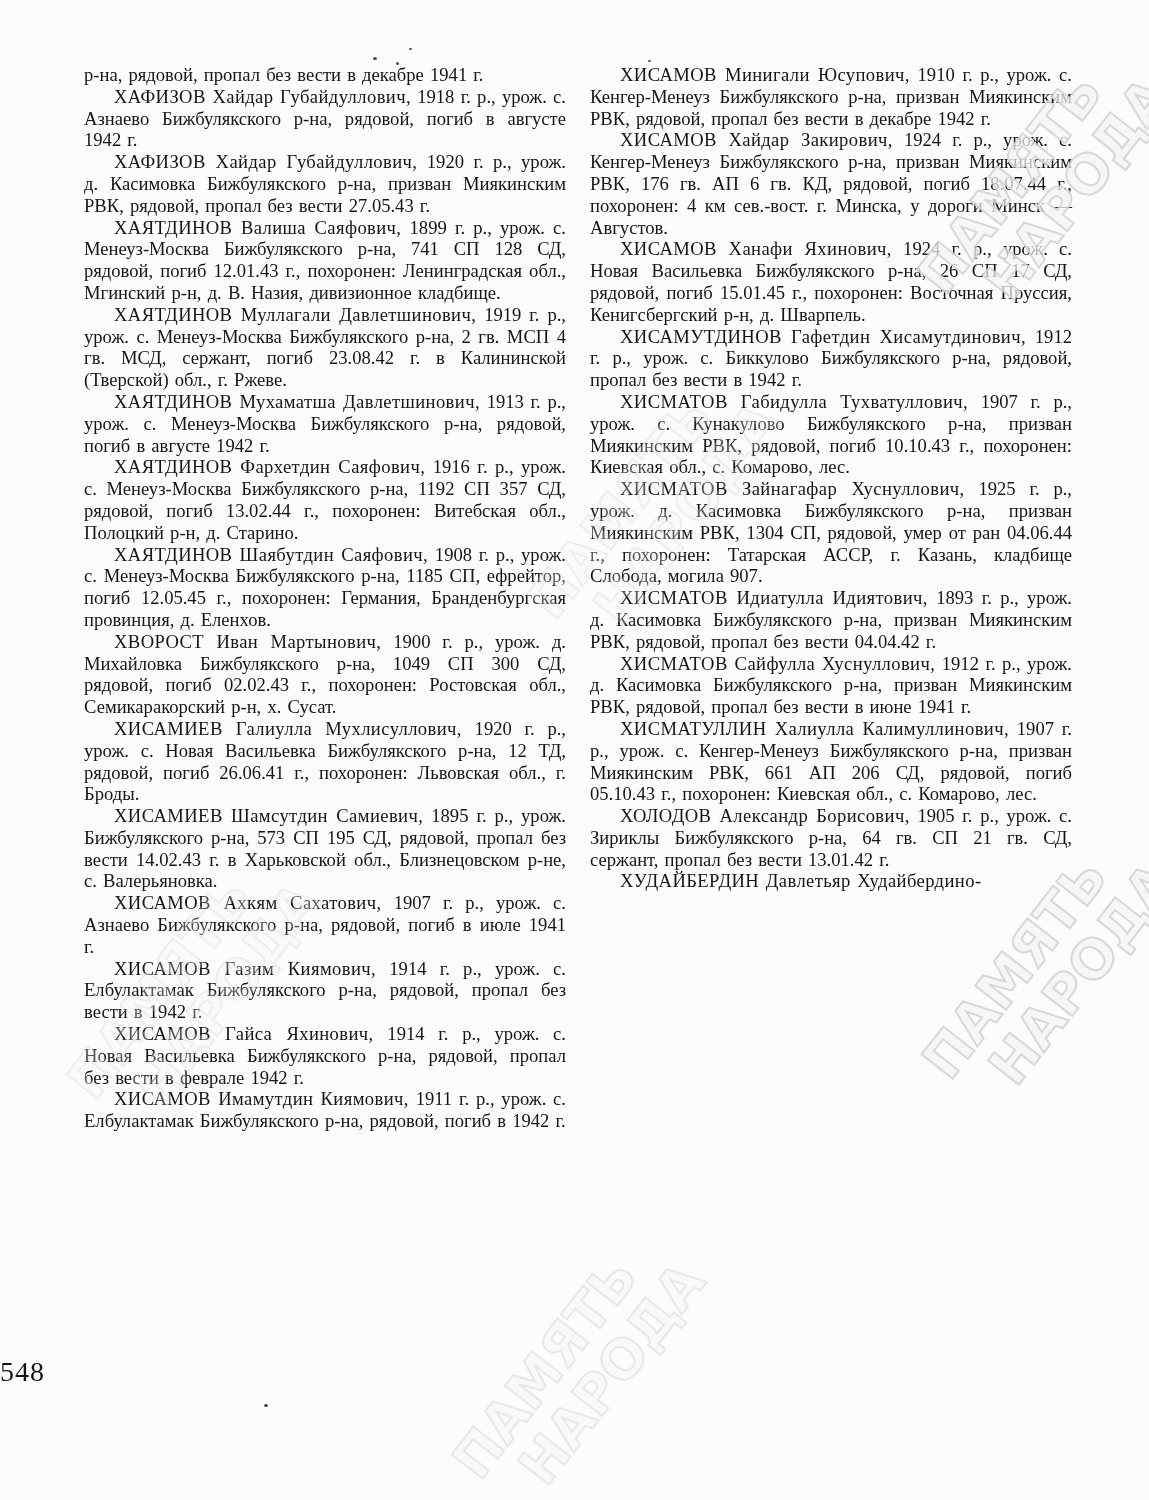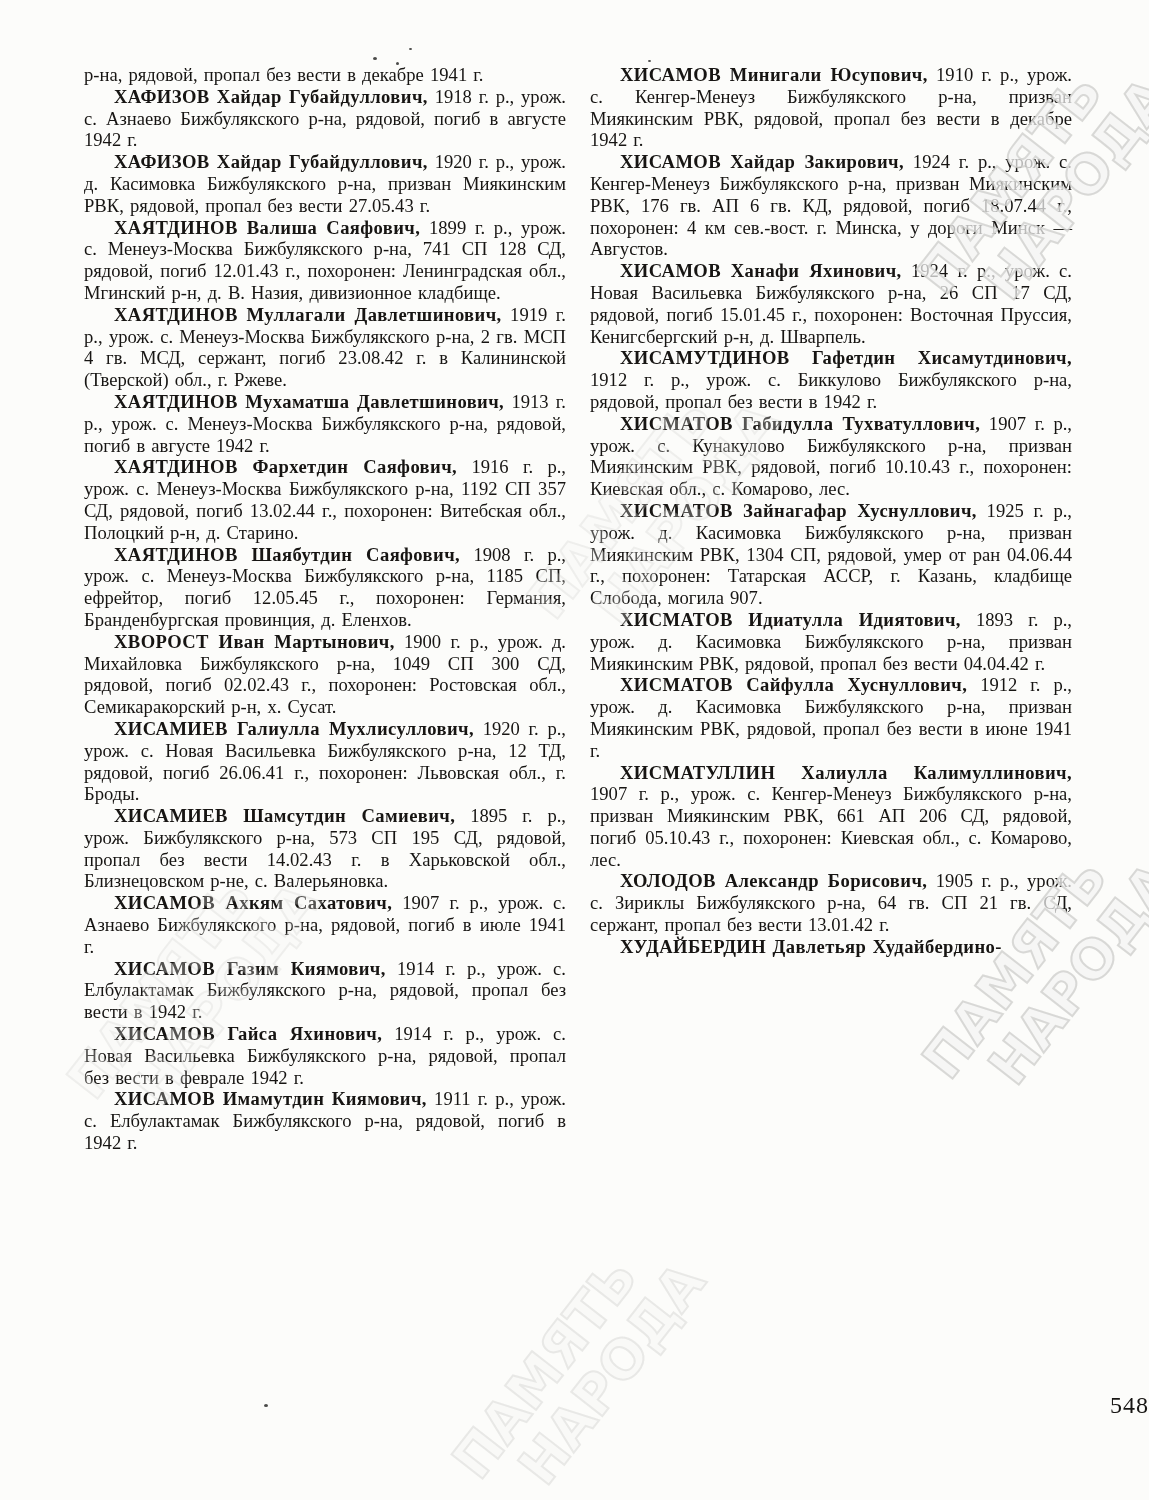--- a/index.html
+++ b/index.html
@@ -33,30 +33,30 @@
     font-size: 18.6px;
     line-height: 21.8px;
     text-align: justify;
     text-indent: 30px;
     word-spacing: 1.5px;
   }
   p.entry.cont {
     text-indent: 0;
   }
   p.entry b.nm {
-    font-weight: bold;
+    font-weight: normal;
     letter-spacing: 0.4px;
   }
   .pageno {
     position: absolute;
-    top: 1392px;
+    top: 1356px;
     left: 0;
     width: 100%;
-    text-align: right;
-    font-size: 24px;
+    text-align: left;
+    font-size: 28px;
     letter-spacing: 1px;
     z-index: 1;
   }
   
   .wm {
     position: absolute;
     font-family: "DejaVu Sans", sans-serif;
     font-weight: bold;
     font-size: 54px;
     line-height: 56px;

